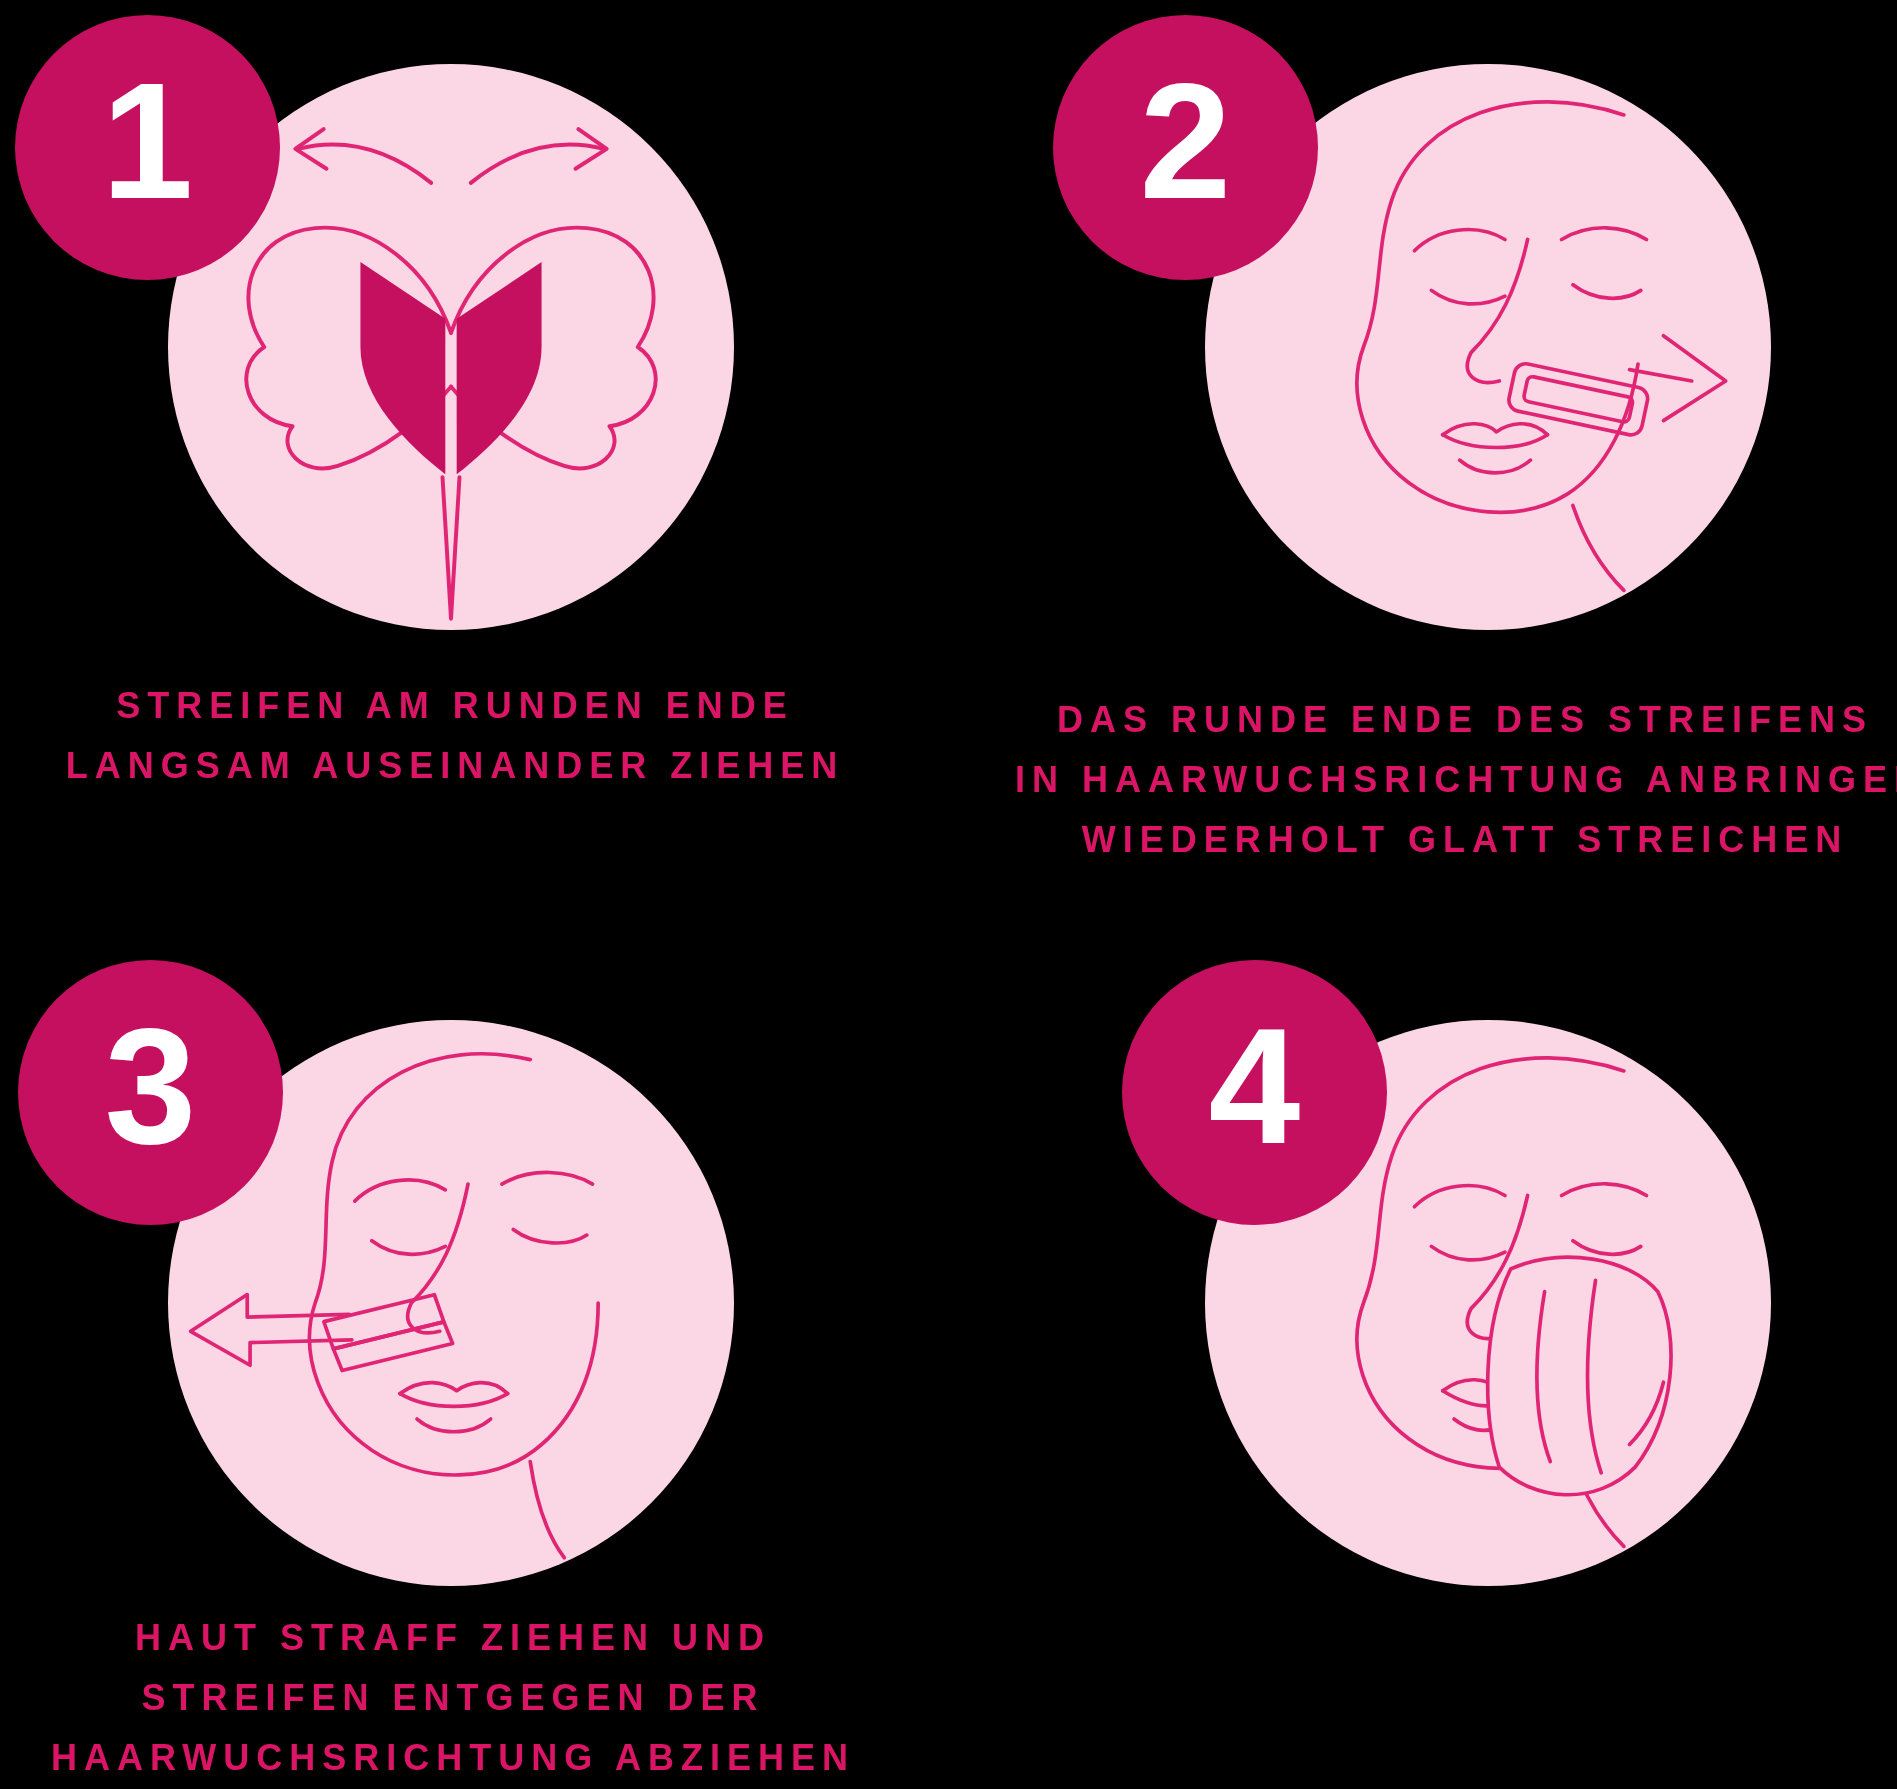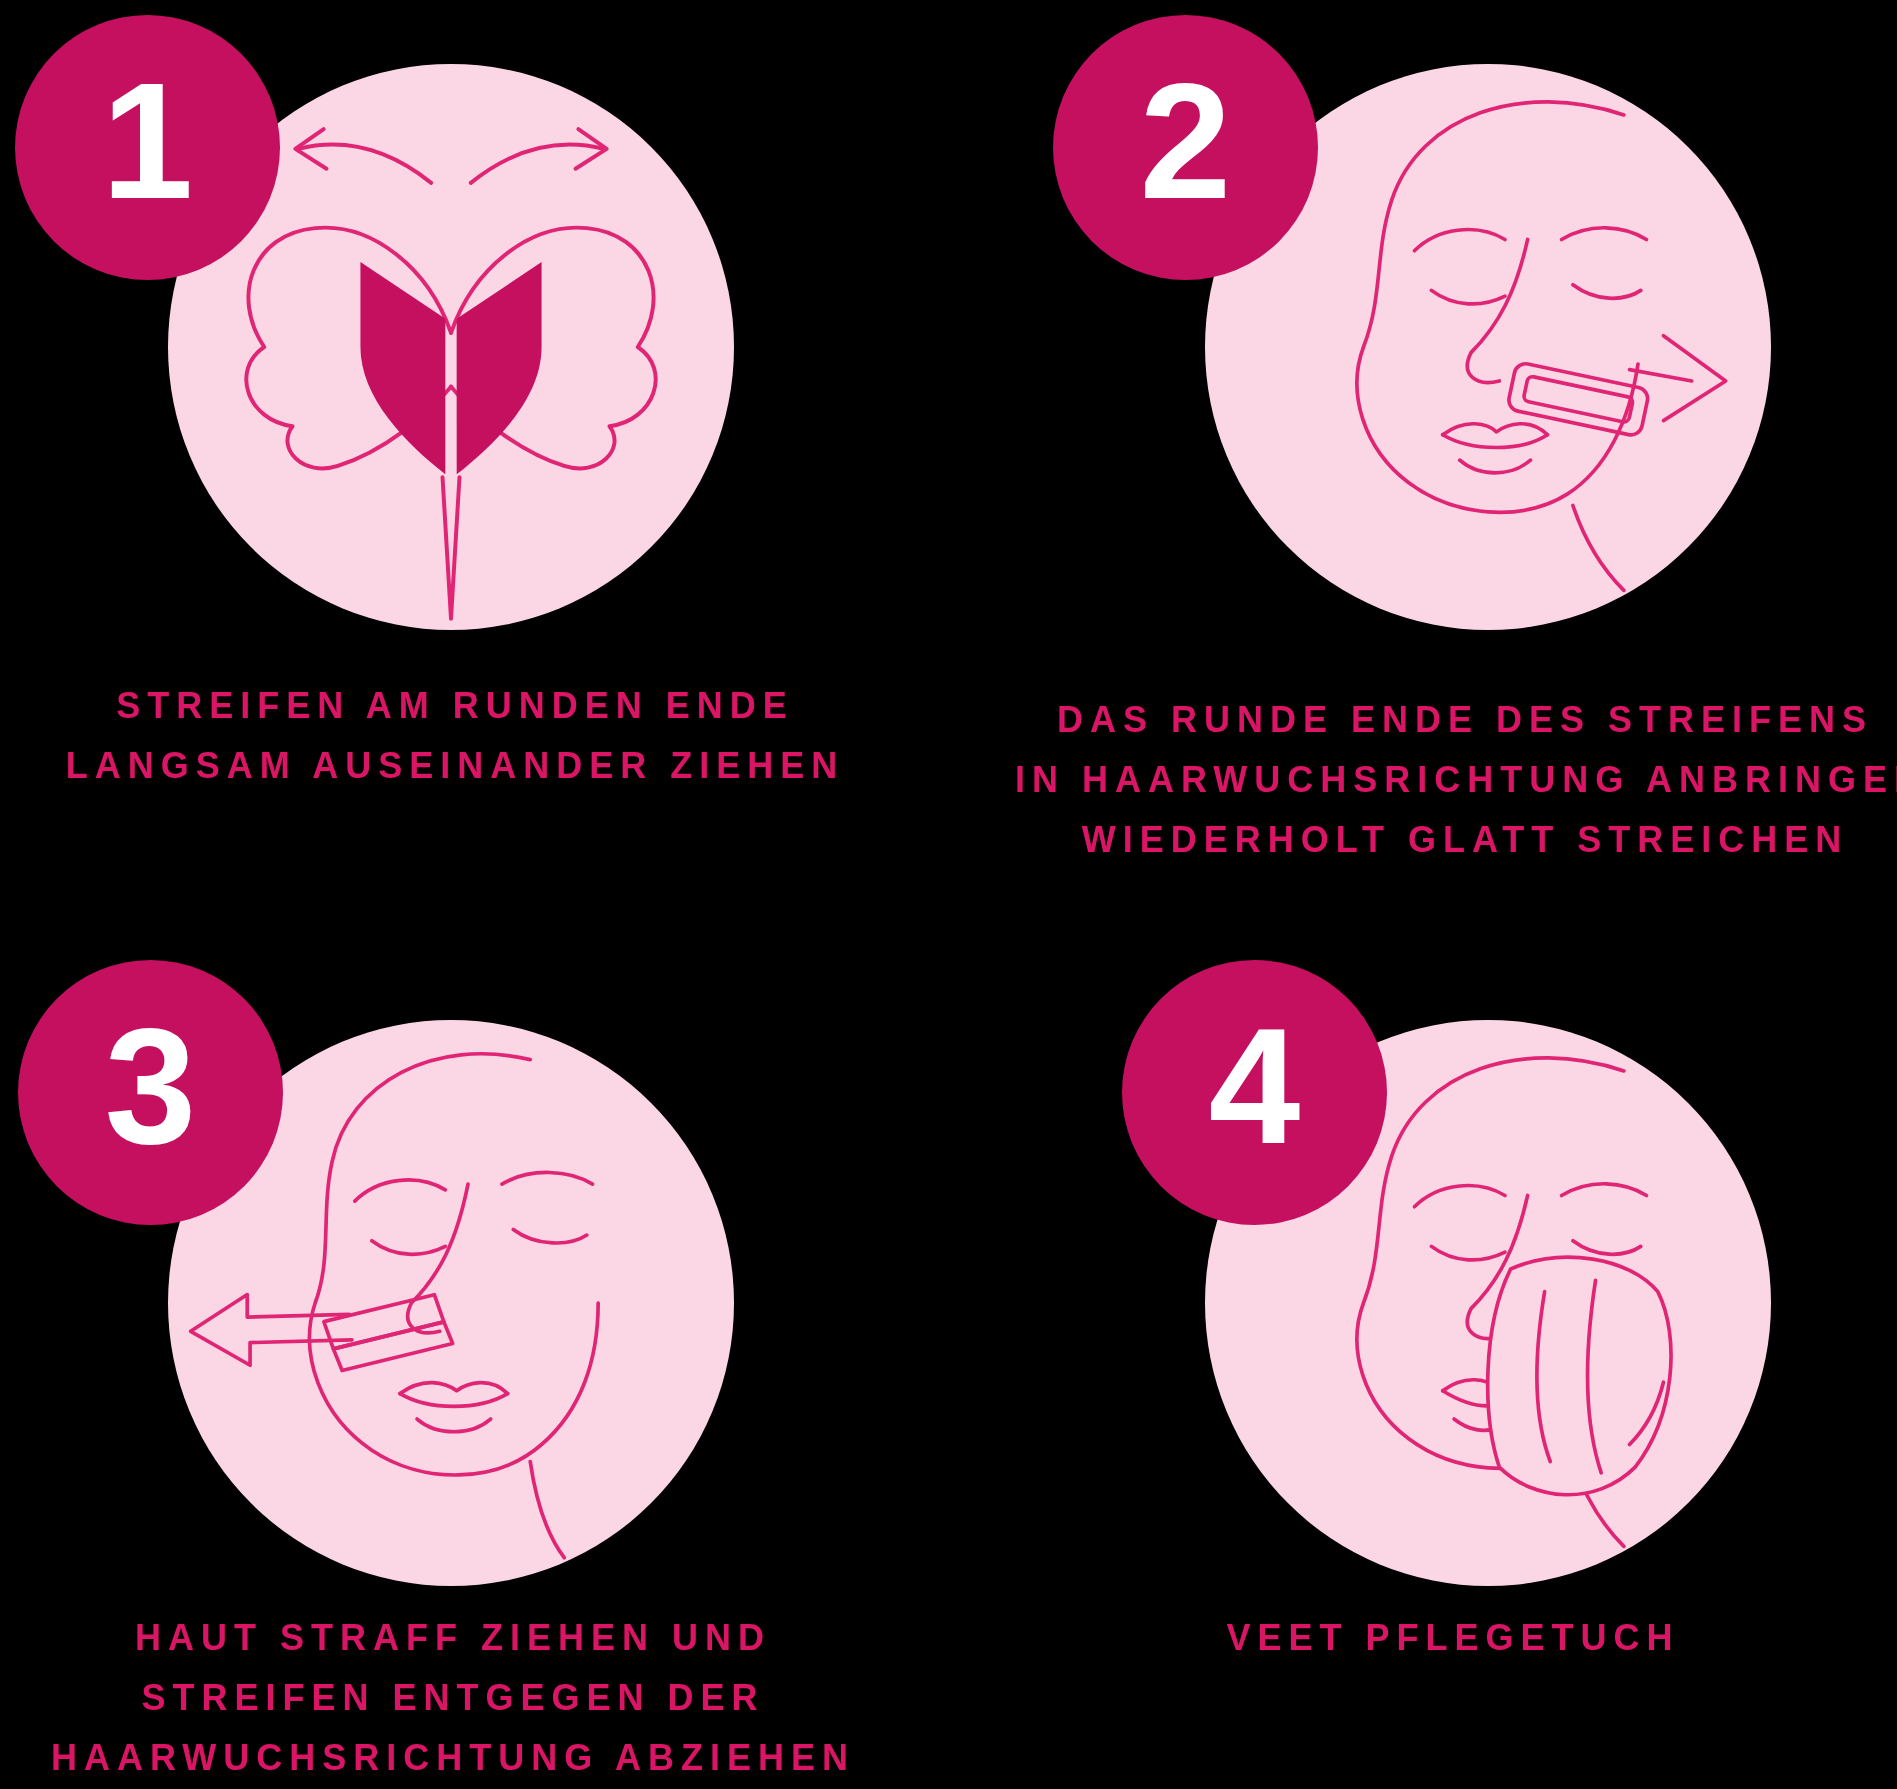--- a/index.html
+++ b/index.html
@@ -193,15 +193,14 @@
 
       <g stroke="currentColor" stroke-width="1.3" stroke-linecap="round" stroke-linejoin="round">
         <path d="M108,88 C126,80 150,84 160,96 C168,112 166,140 152,158 C138,172 116,170 104,158 C98,140 98,108 108,88 Z" fill="var(--circle_bg)"></path>
         <path d="M120,96 C116,120 116,140 122,156" fill="none"></path>
         <path d="M138,92 C134,118 134,142 140,160" fill="none"></path>
         <path d="M150,150 C156,144 160,136 162,128" fill="none"></path>
       </g>
     </svg>
   </div>
   <div class="caption">
-    <div class="cap-line">VEET PFLEGETUCH</div>
   </div>
 </section>
 
 </body></html>

